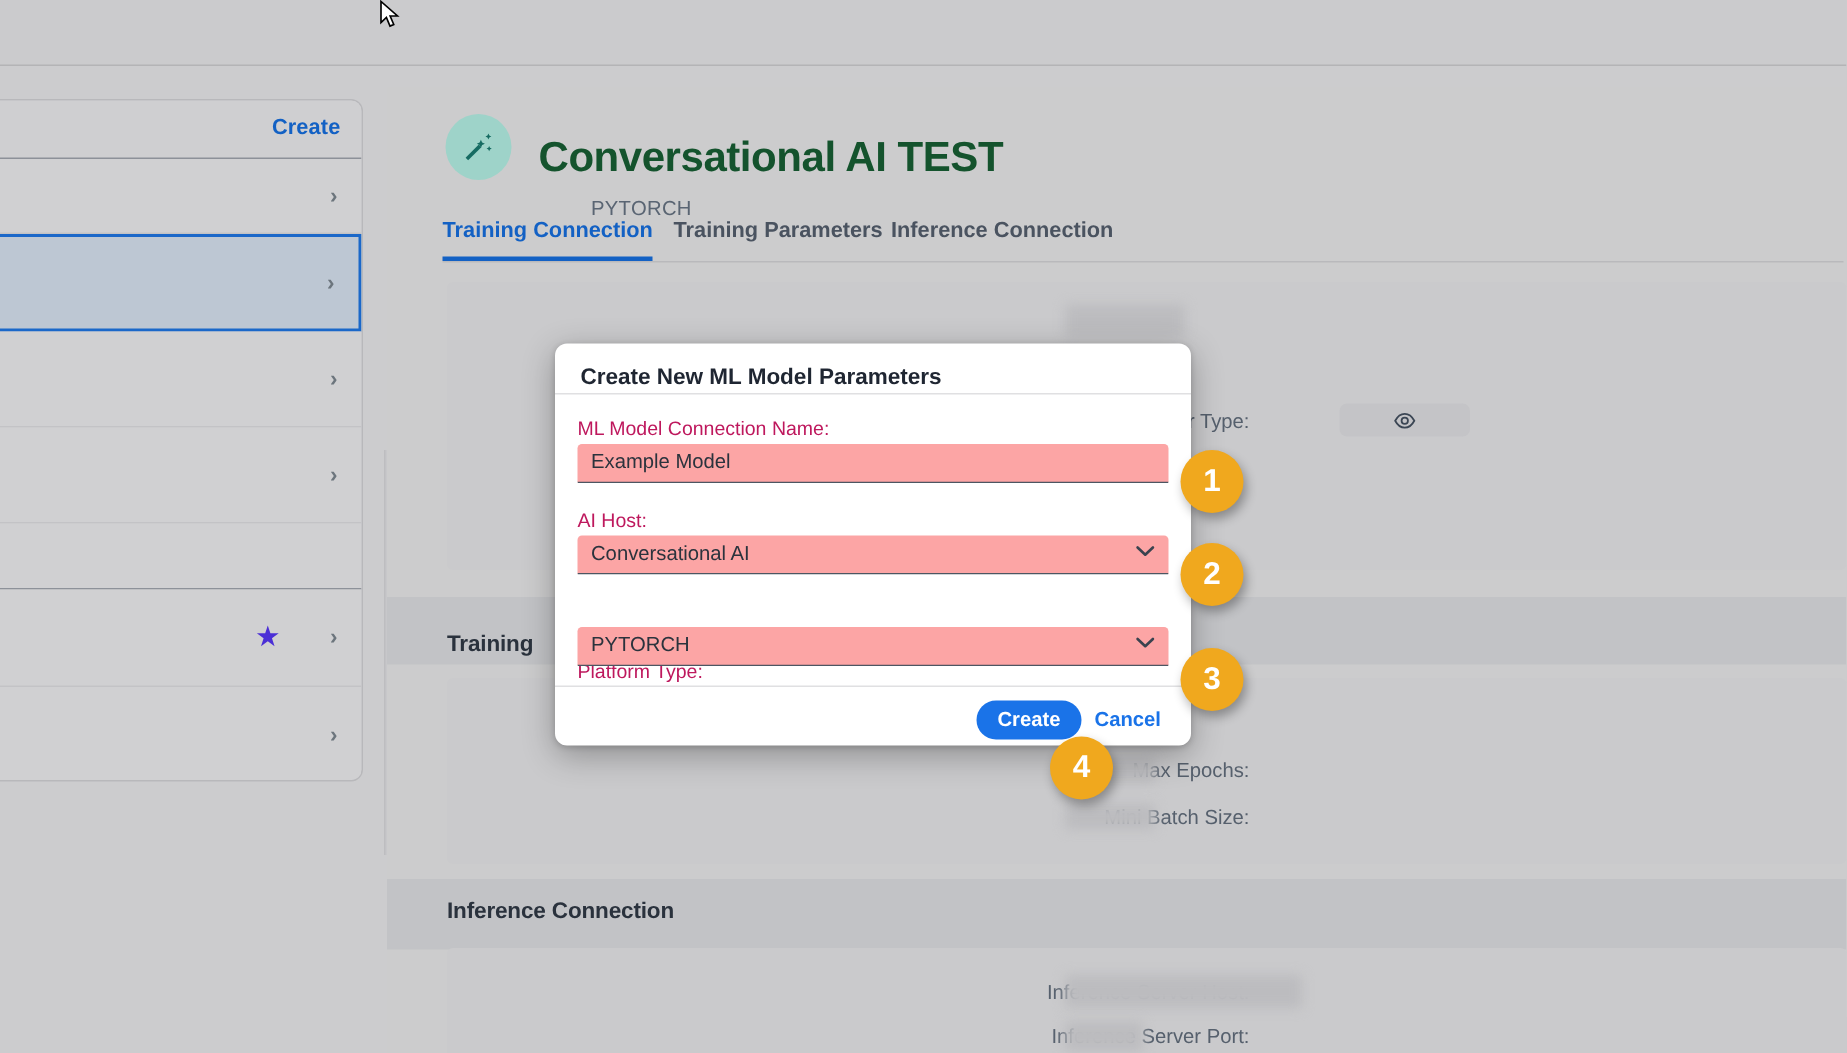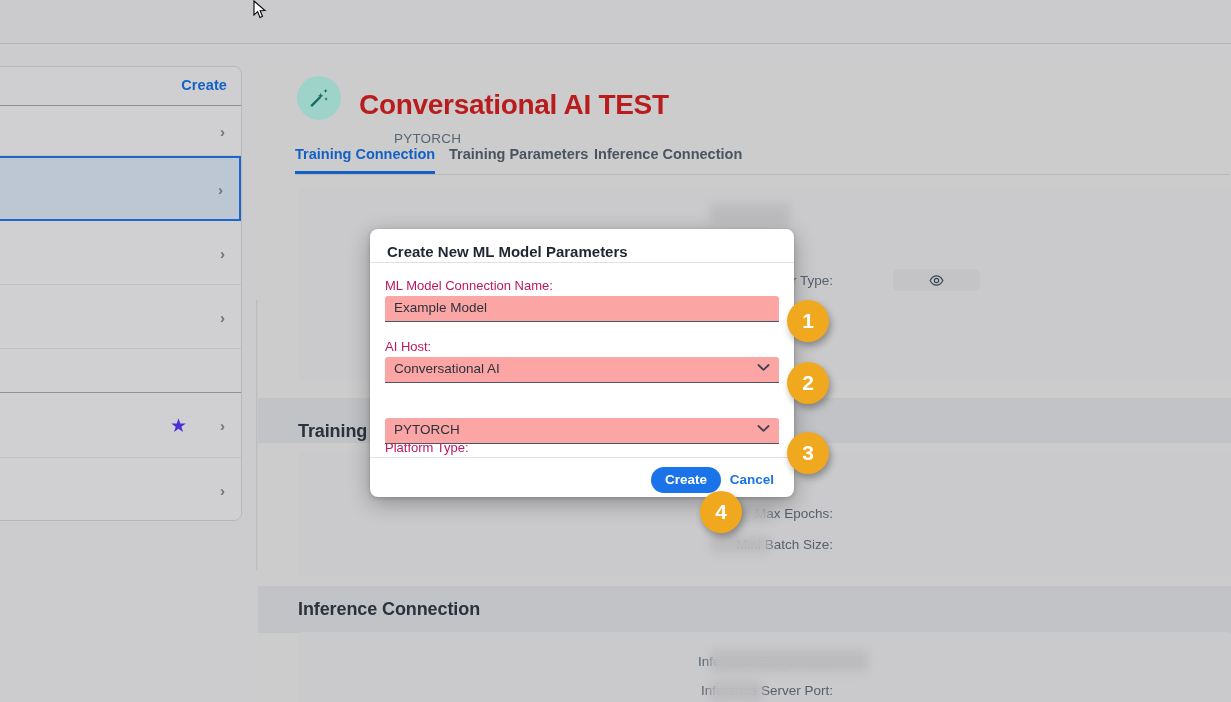--- a/index.html
+++ b/index.html
@@ -81,21 +81,21 @@
 
   .page-head { position: absolute; left: 39px; top: 18px; }
   .wand-badge {
     position: absolute; left: 0px; top: 0px;
     width: 44px; height: 44px; border-radius: 50%;
     background: #9ed3c9;
     display: flex; align-items: center; justify-content: center;
   }
   .page-title {
     position: absolute; left: 62px; top: 13px;
-    font-size: 28px; font-weight: 800; color: #b91c1c;
+    font-size: 28px; font-weight: 800; color: #14532d;
     letter-spacing: -0.3px; white-space: nowrap;
   }
   .page-sub {
     position: absolute; left: 97px; top: 55px;
     font-size: 13.5px; color: #5a6573; letter-spacing: .2px;
   }
 
   .tabs {
     position: absolute; left: 37px; top: 88px; width: 934px; height: 29px;
     border-bottom: 1px solid #b9b9bc;
@@ -121,21 +121,21 @@
     filter: blur(.35px);
   }
   .fvalue {
     position: absolute;
     background: #bcbcbf;
     border-radius: 2px;
     filter: blur(4px);
   }
   .sec-title {
     position: absolute;
-    font-size: 18px; font-weight: 800; color: #2a323d;
+    font-size: 15px; font-weight: 800; color: #2a323d;
     letter-spacing: -.1px;
   }
   .eye-btn {
     position: absolute;
     background: #c4c4c7; border-radius: 5px;
     display: flex; align-items: center; justify-content: center;
   }
 
   
   .modal-shadow {

